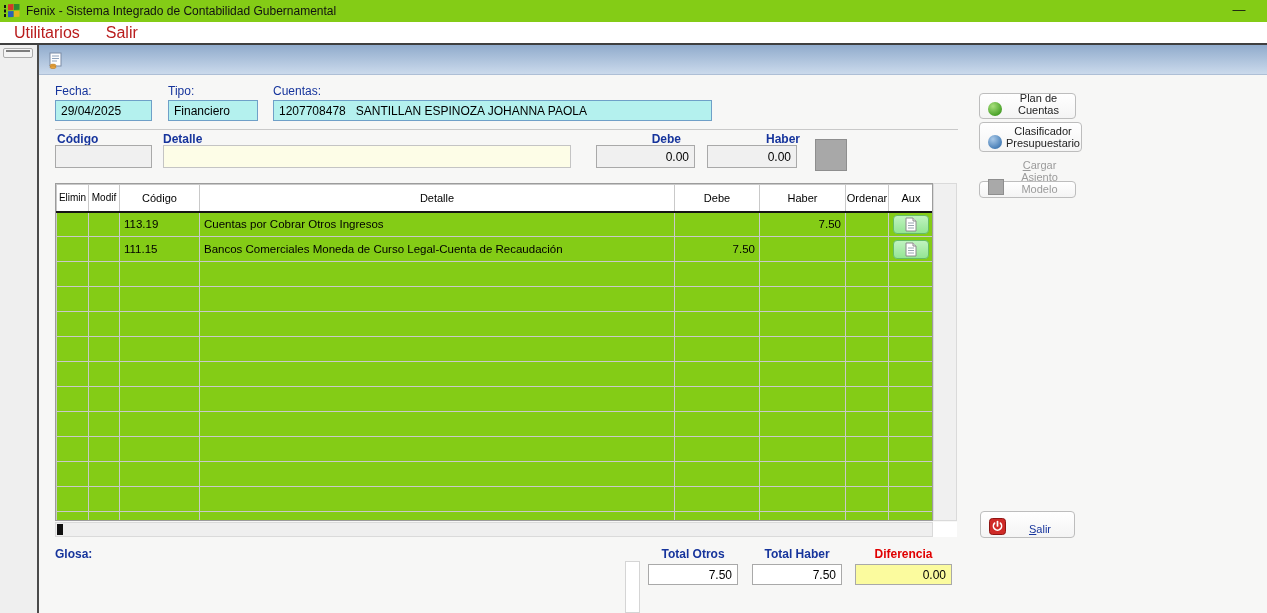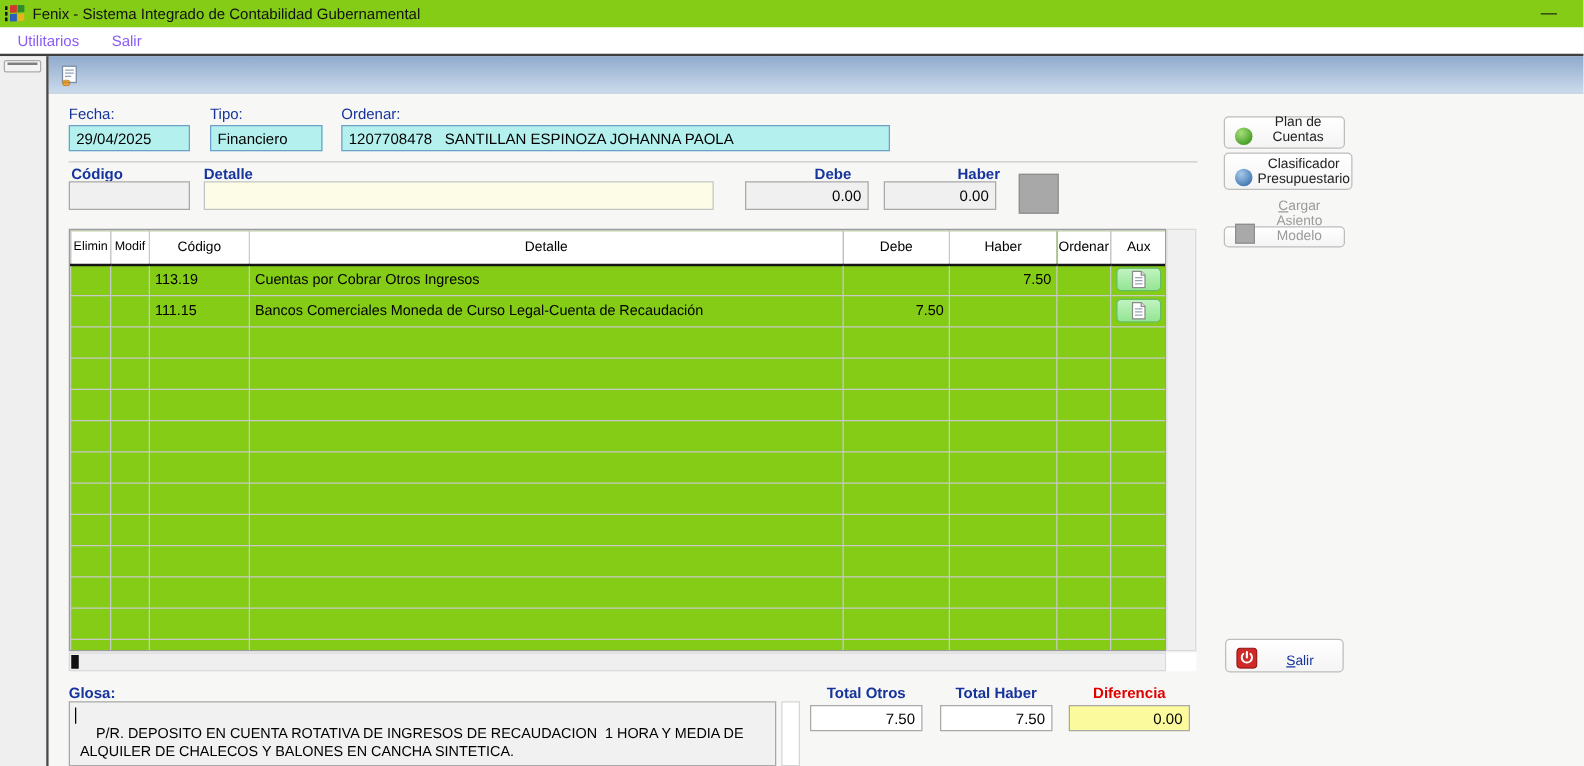--- a/index.html
+++ b/index.html
@@ -8,21 +8,21 @@
   .app { position:relative; width:1267px; height:613px; background:#F7F7F6; overflow:hidden; }
 
   
   .titlebar { position:absolute; left:0; top:0; width:1267px; height:22px;
               background:#84cc16; display:flex; align-items:center; padding-left:4px; }
   .title-text { margin-left:6px; font-size:12px; color:#111; }
   .min-btn { position:absolute; right:18px; top:2px; width:20px; height:16px; text-align:center;
              font-size:13px; color:#111; cursor:default; }
   .menubar { position:absolute; left:0; top:22px; width:1267px; height:21px; background:#FFFFFF;
              display:flex; align-items:center; padding-left:8px; }
-  .menu-item { padding:2px 6px; margin-right:14px; font-size:12px; color:#8b5cf6; }
+  .menu-item { padding:2px 6px; margin-right:14px; font-size:16px; color:#b91c1c; }
   .client-topline { position:absolute; left:0; top:43px; width:1267px; height:2px; background:#3F3F3F; }
 
   .dock-strip { position:absolute; left:0; top:45px; width:37px; height:568px; background:#EFEFEF; }
   .grip { position:absolute; left:3px; top:3px; width:30px; height:10px; border:1px solid #ABABAB;
           border-radius:2px; background:#F4F4F4; }
   .grip::after { content:""; position:absolute; left:2px; top:1px; width:24px; height:0;
                  border-top:2px solid #7E7E7E; }
   .region-border { position:absolute; left:37px; top:45px; width:2px; height:568px; background:#4A4A4A; }
 
   .toolbar { position:absolute; left:39px; top:45px; width:1228px; height:30px;
@@ -134,21 +134,21 @@
   </div>
 
   <div class="main-panel"></div>
 
   <div class="lbl" style="left:55px; top:84px;">Fecha:</div>
   <div class="field cyan" style="left:55px; top:100px; width:97px; height:21px;">29/04/2025</div>
 
   <div class="lbl" style="left:168px; top:84px;">Tipo:</div>
   <div class="field cyan" style="left:168px; top:100px; width:90px; height:21px;">Financiero</div>
 
-  <div class="lbl" style="left:273px; top:84px;">Ordenar:</div>
+  <div class="lbl" style="left:273px; top:84px;">Cuentas:</div>
   <div class="field cyan" style="left:273px; top:100px; width:439px; height:21px;">1207708478   SANTILLAN ESPINOZA JOHANNA PAOLA</div>
 
   <div class="sep-line"></div>
 
   <div class="lbl bold" style="left:57px; top:132px;">Código</div>
   <div class="field gray" style="left:55px; top:145px; width:97px; height:23px;"></div>
 
   <div class="lbl bold" style="left:163px; top:132px;">Detalle</div>
   <div class="field ivory" style="left:163px; top:145px; width:408px; height:23px;"></div>
 
@@ -334,23 +334,20 @@
         </tbody>
     </table>
   </div>
   <div class="vscroll"></div>
   <div class="hscroll">
     <div class="hscroll-thumb"></div>
   </div>
   <div class="scroll-corner"></div>
 
   <div class="lbl bold" style="left:55px; top:547px;">Glosa:</div>
-  <div class="glosa-box">
-    <span class="caret"></span><span>P/R. DEPOSITO EN CUENTA ROTATIVA DE INGRESOS DE RECAUDACION  1 HORA Y MEDIA DE ALQUILER DE CHALECOS Y BALONES EN CANCHA SINTETICA.</span>
-  </div>
   <div class="glosa-scroll"></div>
 
   <div class="total-lbl lbl bold" style="left:648px; width:90px;">Total Otros</div>
   <div class="field right" style="left:648px; top:564px; width:90px; height:21px;">7.50</div>
 
   <div class="total-lbl lbl bold" style="left:752px; width:90px;">Total Haber</div>
   <div class="field right" style="left:752px; top:564px; width:90px; height:21px;">7.50</div>
 
   <div class="total-lbl lbl red" style="left:855px; width:97px;">Diferencia</div>
   <div class="field right yellow" style="left:855px; top:564px; width:97px; height:21px;">0.00</div>

